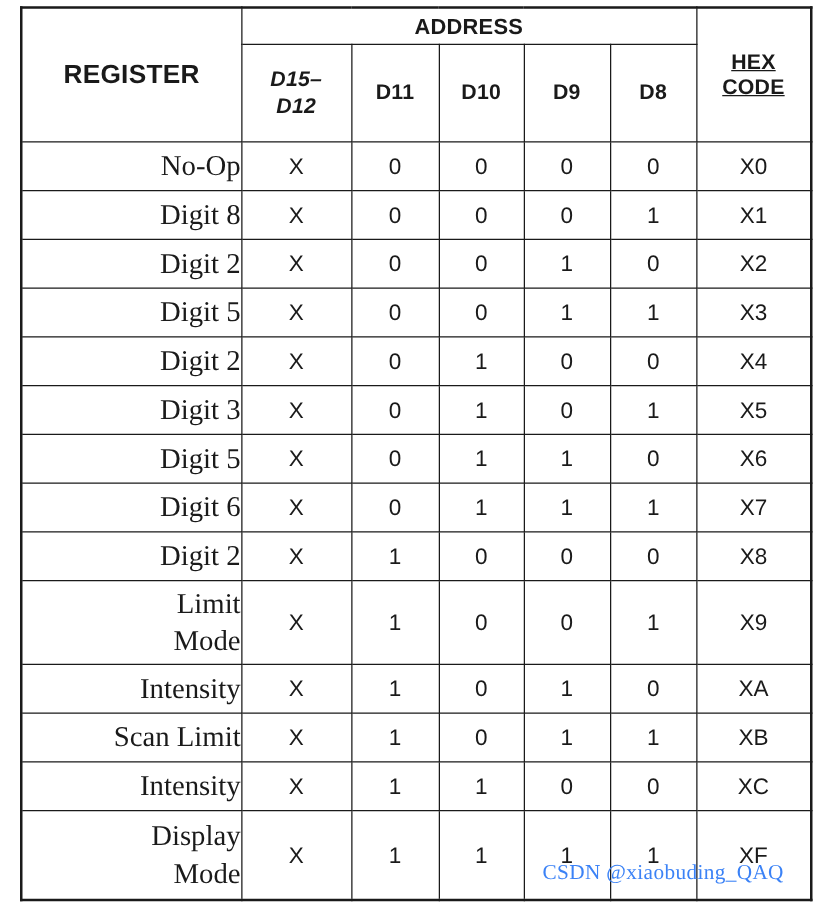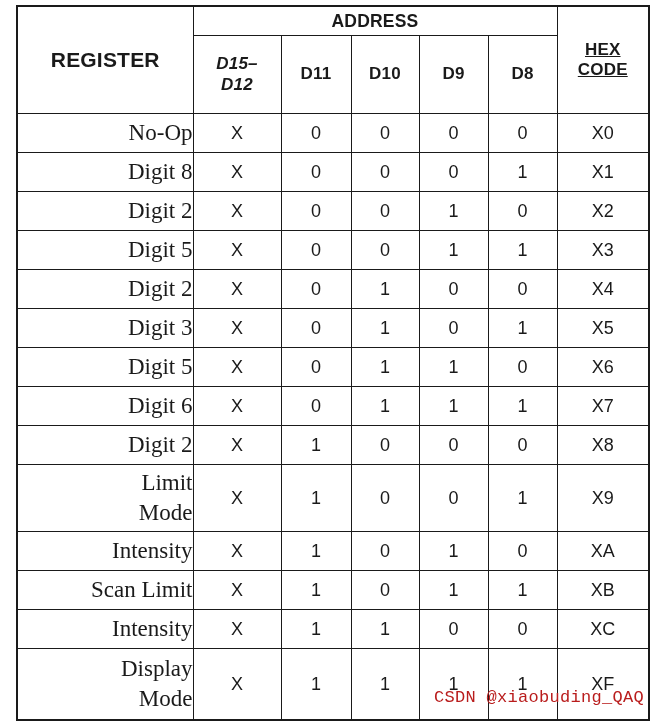--- a/index.html
+++ b/index.html
@@ -94,24 +94,24 @@
   tr.r-normal > td { height: 38px; }
   tr.r-tall   > td { height: 66px; }
   tr.r-last   > td { height: 70px; }
 
   
   #watermark {
     position: absolute;
     left: 434px;
     top: 688px;
     font-size: 17px;
-    color: #b91c1c;
+    color: #3b82f6;
     letter-spacing: 0.3px;
     white-space: nowrap;
-    font-family: Liberation Mono, monospace;
+    font-family: Liberation Serif, serif;
     pointer-events: none;
   }
 </style>
 </head>
 <body>
 
 <table id="register-table">
   <colgroup>
     <col class="c-register">
     <col class="c-d15">

